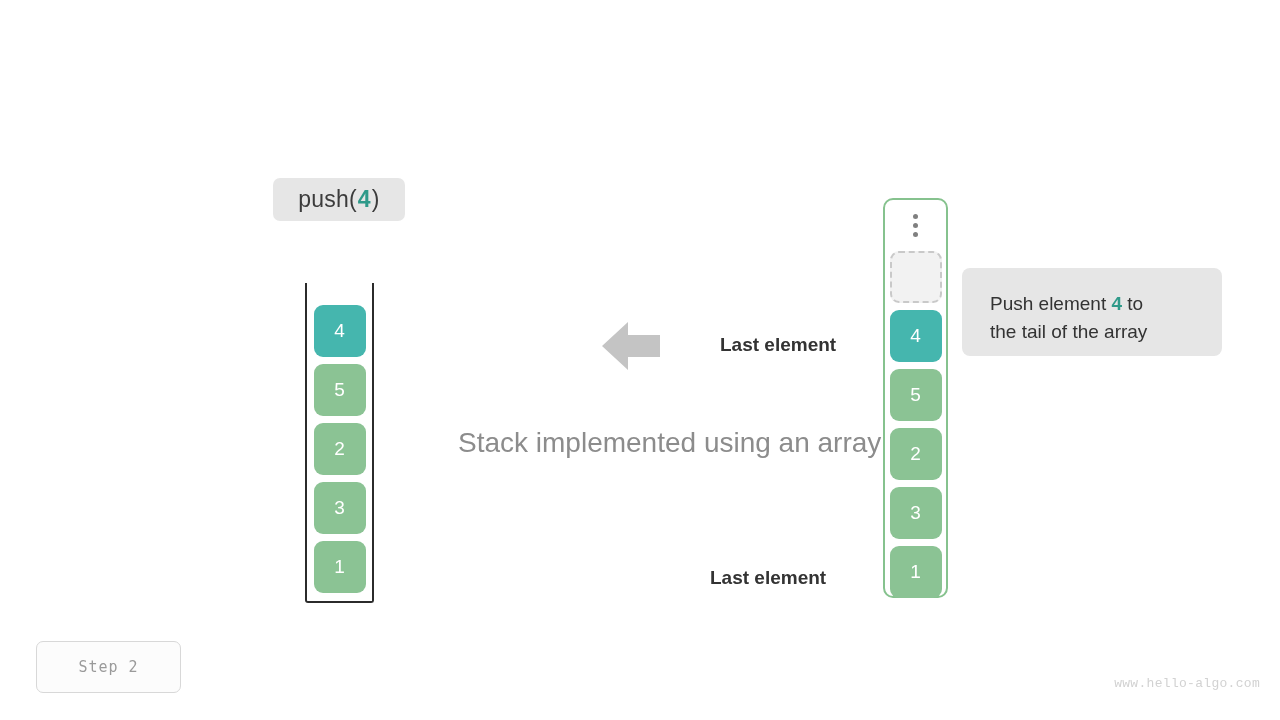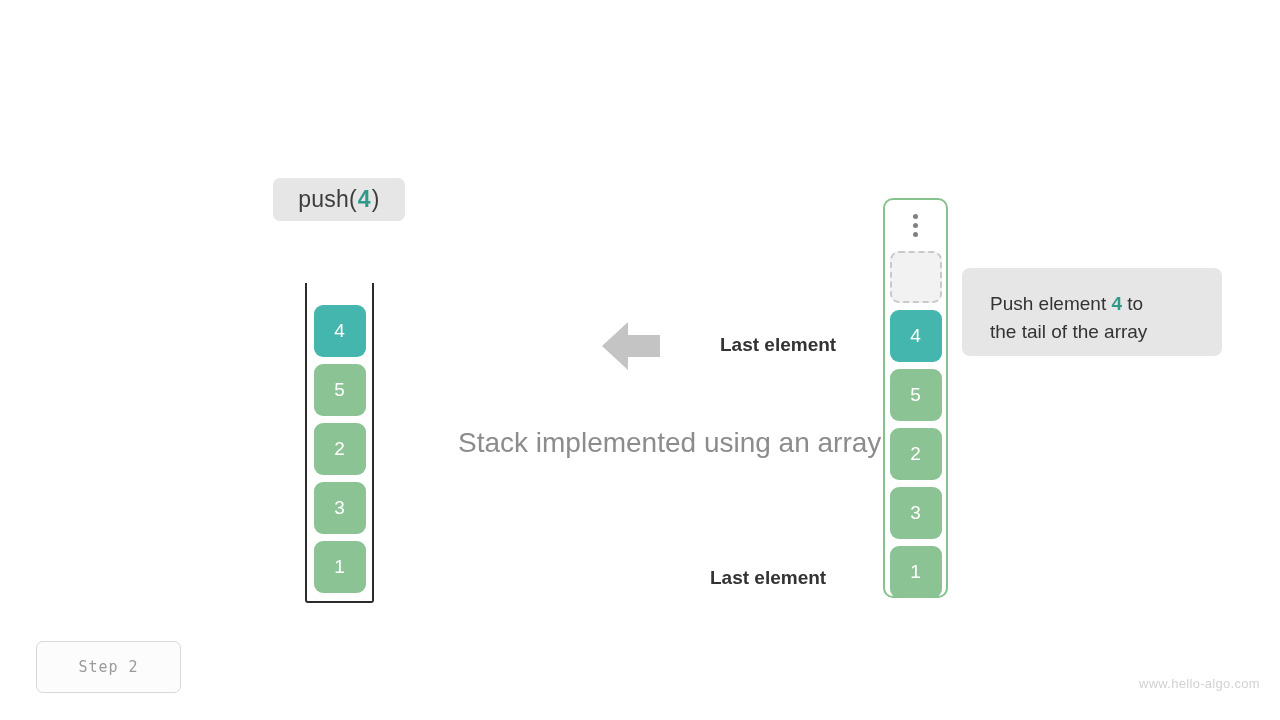--- a/index.html
+++ b/index.html
@@ -199,21 +199,21 @@
     letter-spacing: 1px;
     color: #9a9a9a;
     box-sizing: border-box;
   }
 
   
   .watermark {
     position: absolute;
     right: 20px;
     top: 676px;
-    font-family: Liberation Sans, sans-serif;
+    font-family: Liberation Mono, monospace;
     font-size: 13px;
     color: #d2d2d2;
     letter-spacing: .3px;
   }
 </style>
 </head>
 <body>
 
 <div class="op-label">
   <span>push(</span>

